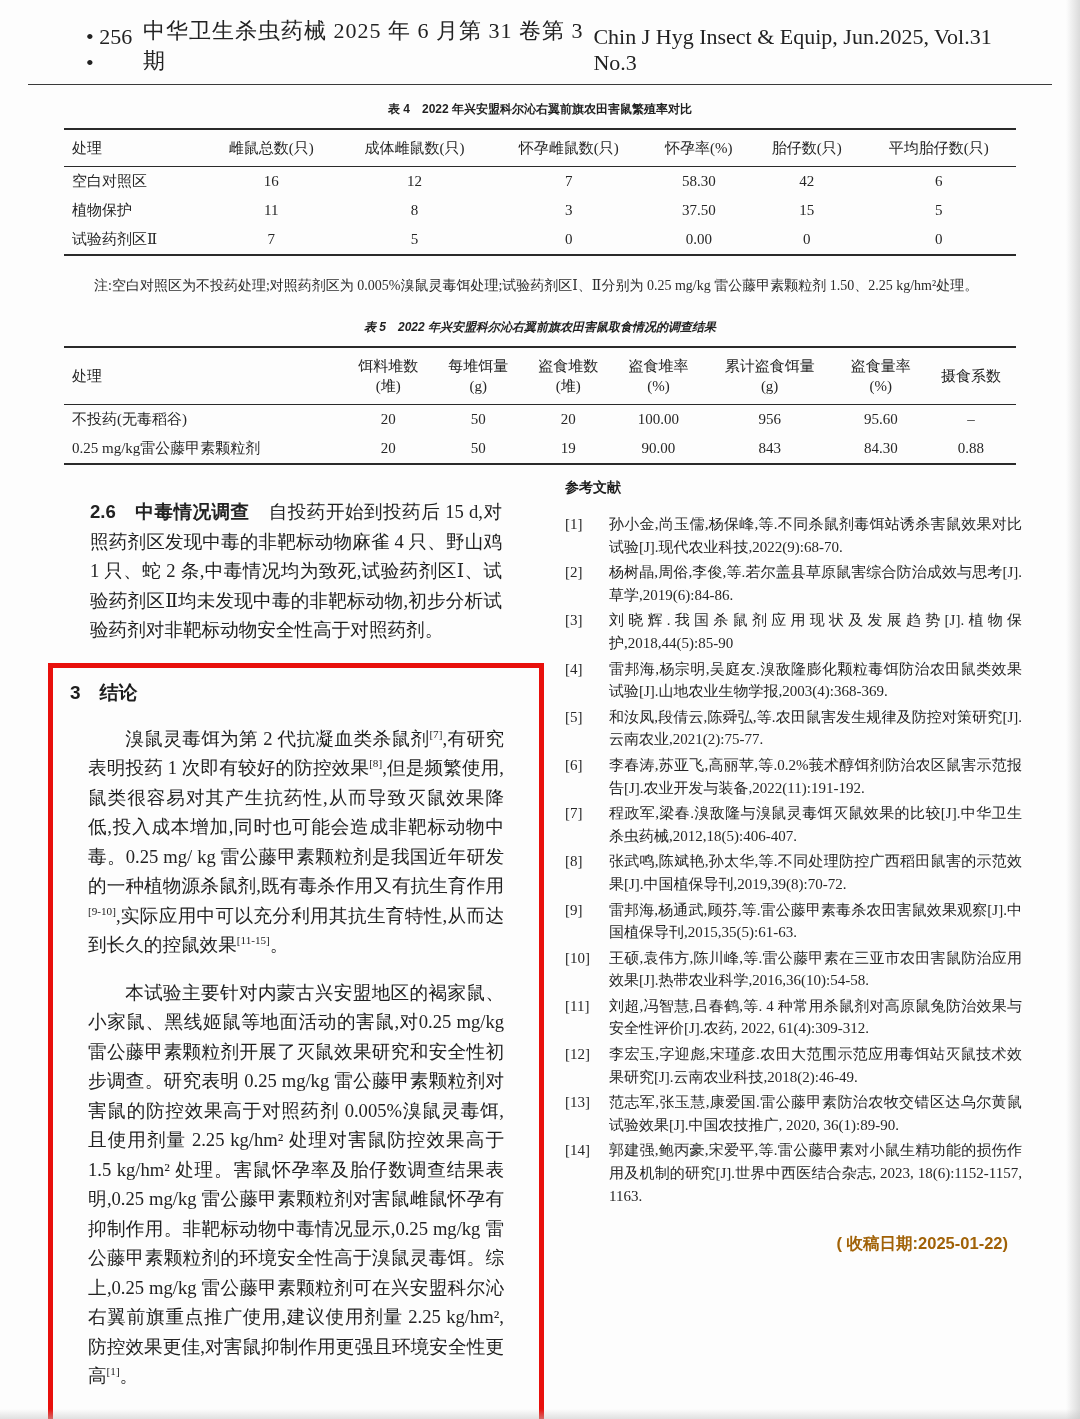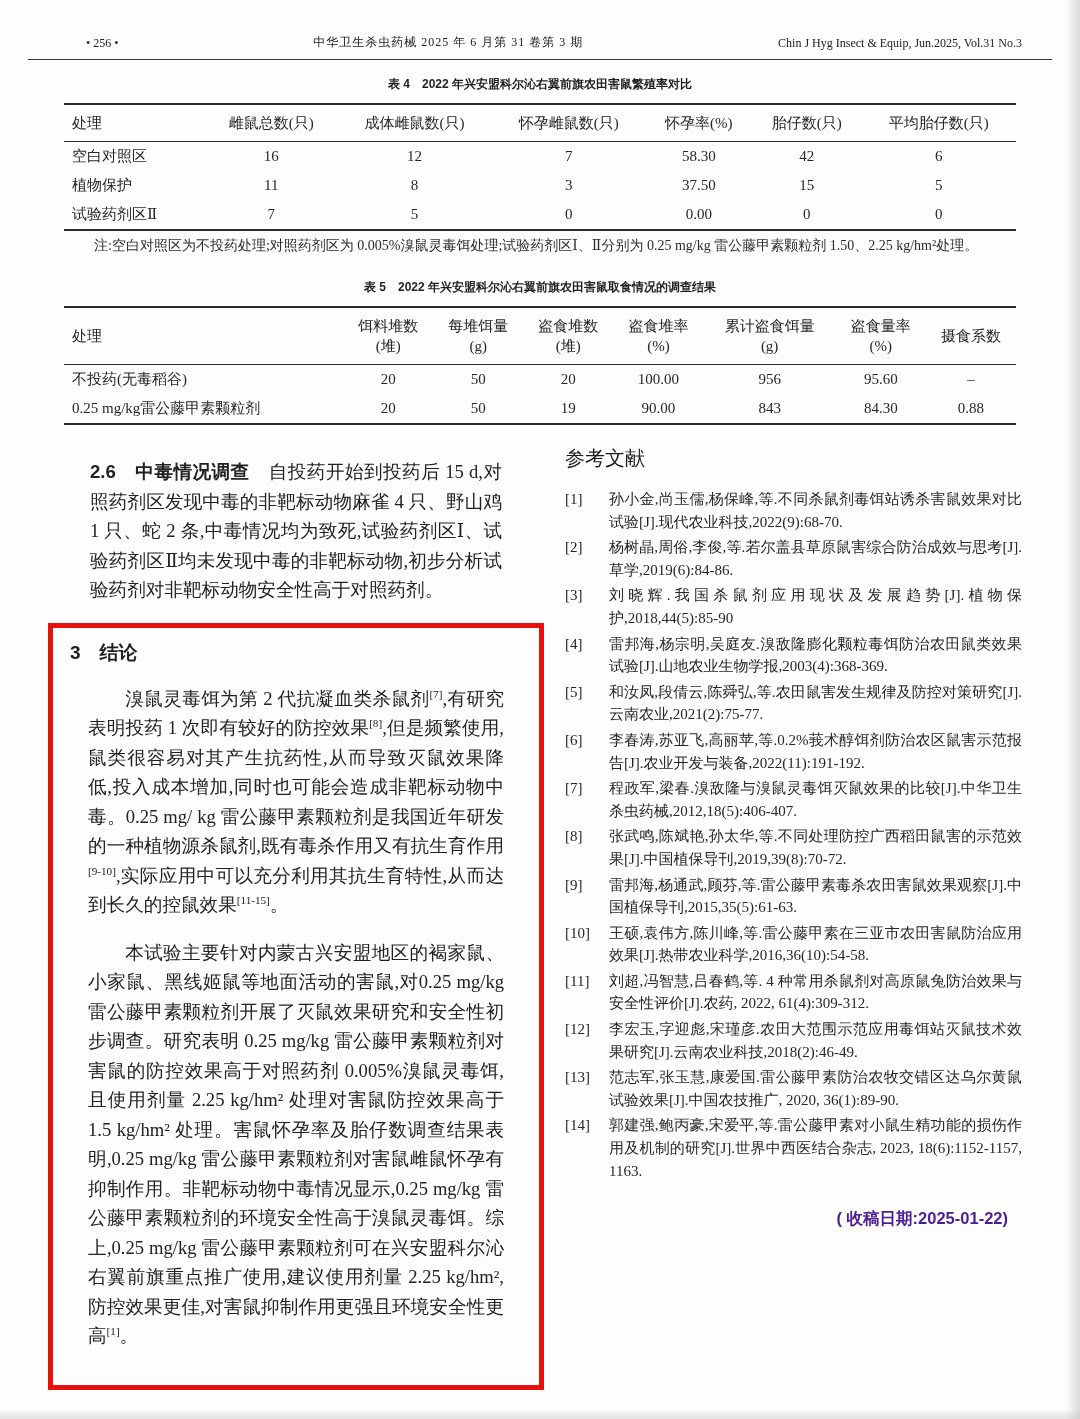--- a/index.html
+++ b/index.html
@@ -8,62 +8,62 @@
     background:#fdfdfd;overflow:hidden;color:#262626;
     font-family:"Liberation Serif","DejaVu Serif",serif;
   }
   .edge-right{position:absolute;top:0;right:0;width:14px;height:100%;
     background:linear-gradient(to right,rgba(200,200,200,0),rgba(190,190,190,.55));}
   .edge-bottom{position:absolute;left:0;bottom:0;width:100%;height:10px;
     background:linear-gradient(to bottom,rgba(200,200,200,0),rgba(195,195,195,.5));}
 
   
   .pagehead{display:flex;align-items:flex-end;justify-content:space-between;
-    padding:34px 58px 6px 86px;font-size:12px;color:#222;}
+    padding:16px 58px 6px 86px;font-size:22px;color:#222;}
   .pagehead .cn{letter-spacing:1px;}
   .headrule{border-top:1.6px solid #3a3a3a;margin:2px 28px 0 28px;}
 
   
   .tbl-title{text-align:center;font-family:"Liberation Sans","DejaVu Sans",sans-serif;
     font-weight:bold;font-size:12px;margin:16px 0 10px 0;color:#1f1f1f;}
   .content{padding:0 64px;}
   table.datatable{width:100%;border-collapse:collapse;
     border-top:2.2px solid #2a2a2a;border-bottom:2.2px solid #2a2a2a;
     font-size:15px;color:#262626;}
   table.datatable thead tr{border-bottom:1.1px solid #2a2a2a;}
   table.datatable th{font-weight:normal;padding:8px 2px;line-height:20px;}
   table.datatable td{padding:5px 2px;text-align:center;line-height:19px;}
   table.datatable td:first-child,table.datatable th:first-child{text-align:left;padding-left:8px;}
-  .tbl-note{font-size:14px;line-height:22px;color:#2b2b2b;margin:4px 2px 0 2px;
+  .tbl-note{font-size:14px;line-height:22px;color:#2b2b2b;margin:19px 2px 0 2px;
     text-indent:2em;text-align:justify;}
 
   
   .columns{display:flex;gap:45px;padding:14px 58px 0 72px;}
   .col-left{width:448px;flex:0 0 448px;}
   .col-right{width:457px;flex:0 0 457px;}
 
   .body-para{font-size:18.6px;line-height:29.5px;text-align:justify;margin:18px;color:#222;}
   .h-inline{font-family:"Liberation Sans","DejaVu Sans",sans-serif;font-weight:bold;}
   sup{font-size:0.6em;vertical-align:super;line-height:0;}
 
   .redbox{border:5px solid #e8100c;margin:10px -24px 0 -24px;
     padding:8px 17px 16px 17px;background:transparent;}
   .redbox h3{font-family:"Liberation Sans","DejaVu Sans",sans-serif;
     font-size:19px;font-weight:bold;margin:4px 0 14px 0;color:#1d1d1d;}
   .redbox .body-para{text-indent:2em;}
   .redbox .body-para + .body-para{margin-top:0;}
 
   
   .refs-head{font-family:"Liberation Sans","DejaVu Sans",sans-serif;
-    font-size:20px;font-weight:normal;margin:6px 0 16px 0;color:#1d1d1d;}
+    font-size:14px;font-weight:bold;margin:0 0 16px 0;color:#1d1d1d;}
   ol.refs{list-style:none;margin:0;padding:0;font-size:15px;line-height:22.6px;color:#262626;}
   ol.refs li{position:relative;padding-left:44px;margin-bottom:3px;text-align:justify;}
   ol.refs .refnum{position:absolute;left:0;top:0;}
   .received{font-family:"Liberation Sans","DejaVu Sans",sans-serif;
-    font-weight:bold;font-size:16.5px;text-align:right;margin:26px 14px 0 0;color:#4c1d95;}
+    font-weight:bold;font-size:16.5px;text-align:right;margin:26px 14px 0 0;color:#a16207;}
 </style>
 </head>
 <body>
 
 <div class="page">
 
   <header class="pagehead">
     <span class="pn">• 256 •</span>
     <span class="cn">中华卫生杀虫药械 2025 年 6 月第 31 卷第 3 期</span>
     <span class="en">Chin J Hyg Insect &amp; Equip, Jun.2025, Vol.31 No.3</span>
@@ -109,21 +109,21 @@
             <td>5</td>
             <td>0</td>
             <td>0.00</td>
             <td>0</td>
             <td>0</td>
           </tr>
         </tbody>
       </table>
     <p class="tbl-note">注:空白对照区为不投药处理;对照药剂区为 0.005%溴鼠灵毒饵处理;试验药剂区Ⅰ、Ⅱ分别为 0.25 mg/kg 雷公藤甲素颗粒剂 1.50、2.25 kg/hm²处理。</p>
 
-    <div class="tbl-title" style="margin-top:22px;">表 5　2022 年兴安盟科尔沁右翼前旗农田害鼠取食情况的调查结果</div>
+    <div class="tbl-title" style="margin-top:22px;font-style:italic;">表 5　2022 年兴安盟科尔沁右翼前旗农田害鼠取食情况的调查结果</div>
     <table class="datatable" id="table5">
         <thead>
           <tr>
             <th>处理</th>
             <th>饵料堆数<br>(堆)</th>
             <th>每堆饵量<br>(g)</th>
             <th>盗食堆数<br>(堆)</th>
             <th>盗食堆率<br>(%)</th>
             <th>累计盗食饵量<br>(g)</th>
             <th>盗食量率<br>(%)</th>

